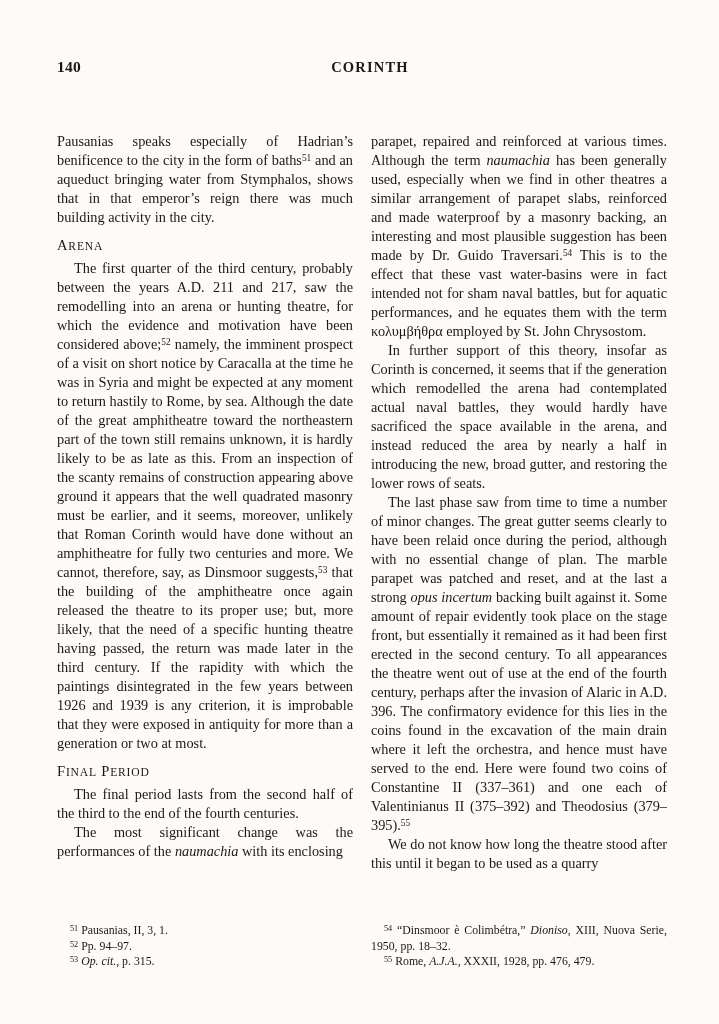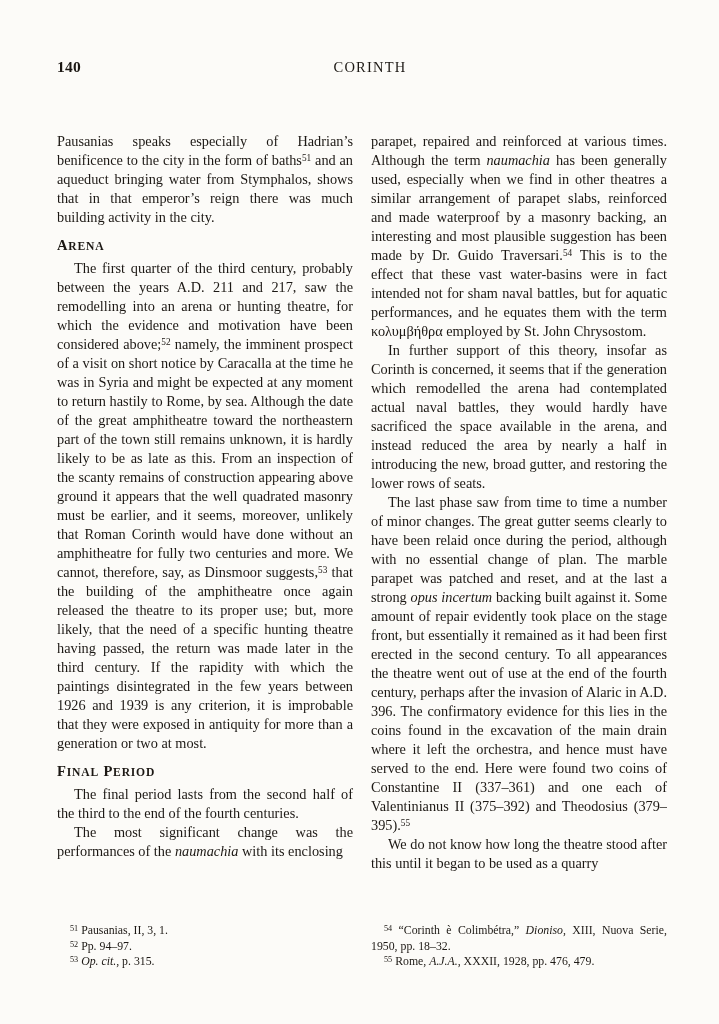--- a/index.html
+++ b/index.html
@@ -7,30 +7,30 @@
     width:719px;height:1024px;
     background:#fcfbf8;
     font-family:"Liberation Serif","DejaVu Serif",serif;
     color:#1c1814;
     -webkit-font-smoothing:antialiased;
   }
   .page{position:relative;width:719px;height:1024px;overflow:hidden;}
 
   .running-head{position:absolute;top:58px;left:57px;width:610px;height:20px;}
   .page-number{position:absolute;left:0;top:0;font-size:15.5px;font-weight:bold;letter-spacing:.3px;}
-  .running-title{position:absolute;left:16px;right:0;top:1px;text-align:center;font-size:14.5px;font-weight:normal;letter-spacing:1.2px;}
+  .running-title{position:absolute;left:16px;right:0;top:1px;text-align:center;font-size:14.5px;font-weight:bold;letter-spacing:1.2px;}
 
   .columns{position:absolute;top:90px;left:57px;width:610px;display:flex;gap:18px;margin-top:42px;}
   .col{width:296px;}
 
   .body-p{margin:0;font-size:14.3px;line-height:19px;text-align:justify;text-justify:inter-word;hyphens:manual;}
   .body-p.indent{text-indent:17px;}
   .body-p i{font-style:italic;}
 
-  .section-heading{margin:10px 0 5px 0;font-size:14.6px;font-weight:bold;letter-spacing:.8px;}
+  .section-heading{margin:10px 0 5px 0;font-size:14.6px;font-weight:normal;letter-spacing:.8px;}
   .section-heading .sc{font-size:11.6px;letter-spacing:.8px;}
 
   sup.fn-ref{font-size:9.3px;line-height:0;position:relative;top:-4px;vertical-align:baseline;}
 
   .footnotes{position:absolute;top:923px;left:57px;width:610px;display:flex;gap:18px;}
   .fn-col{width:296px;}
   .footnote{margin:0;font-size:11.8px;line-height:15.6px;text-align:justify;text-indent:13px;}
   .footnote sup.fn-ref{font-size:8.2px;top:-3px;}
   .footnote i{font-style:italic;}
 </style>
@@ -61,18 +61,18 @@
       </section>
   </main>
 
   <footer class="footnotes">
     <div class="fn-col" id="fn-left">
         <p class="footnote"><sup class="fn-ref">51</sup> <span>Pausanias, II, 3, 1.</span></p>
         <p class="footnote"><sup class="fn-ref">52</sup> <span>Pp. 94–97.</span></p>
         <p class="footnote"><sup class="fn-ref">53</sup> <i>Op. cit.</i><span>, p. 315.</span></p>
       </div>
     <div class="fn-col" id="fn-right">
-        <p class="footnote"><sup class="fn-ref">54</sup> <span>“Corinth è Colimbétra,” </span><i>Dioniso</i><span>, XIII, Nuova Serie, 1950, pp. 18–32.</span></p>
+        <p class="footnote"><sup class="fn-ref">54</sup> <span>“Dinsmoor è Colimbétra,” </span><i>Dioniso</i><span>, XIII, Nuova Serie, 1950, pp. 18–32.</span></p>
         <p class="footnote"><sup class="fn-ref">55</sup> <span>Rome, </span><i>A.J.A.</i><span>, XXXII, 1928, pp. 476, 479.</span></p>
       </div>
   </footer>
 
 </div>
 
 </body></html>

